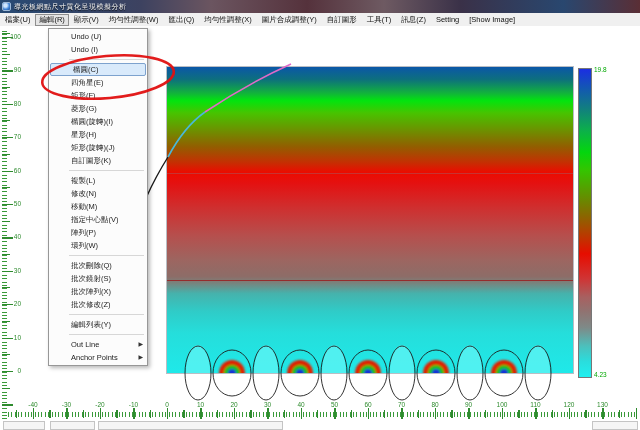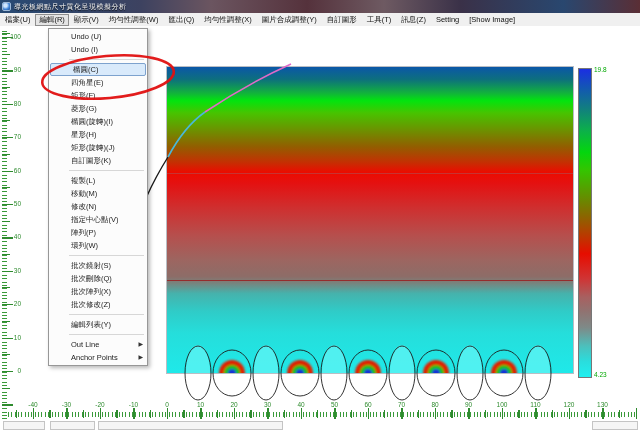--- a/index.html
+++ b/index.html
@@ -214,28 +214,28 @@
   <div class="ditem hl">橢圓(C)</div>
   <div class="ditem">四角星(E)</div>
   <div class="ditem">矩形(F)</div>
   <div class="ditem">菱形(G)</div>
   <div class="ditem">橢圓(旋轉)(I)</div>
   <div class="ditem">星形(H)</div>
   <div class="ditem">矩形(旋轉)(J)</div>
   <div class="ditem">自訂圖形(K)</div>
   <div class="dsep"></div>
   <div class="ditem">複製(L)</div>
+  <div class="ditem">修改(N)</div>
   <div class="ditem">移動(M)</div>
-  <div class="ditem">修改(N)</div>
   <div class="ditem">指定中心點(V)</div>
   <div class="ditem">陣列(P)</div>
   <div class="ditem">環列(W)</div>
   <div class="dsep"></div>
+  <div class="ditem">批次刪除(Q)</div>
   <div class="ditem">批次鏡射(S)</div>
-  <div class="ditem">批次刪除(Q)</div>
   <div class="ditem">批次陣列(X)</div>
   <div class="ditem">批次修改(Z)</div>
   <div class="dsep"></div>
   <div class="ditem">編輯列表(Y)</div>
   <div class="dsep"></div>
   <div class="ditem"><span>Out Line</span><span class="subarrow">▶</span></div>
   <div class="ditem"><span>Anchor Points</span><span class="subarrow">▶</span></div>
 </div>
 
 <svg class="annot" viewBox="0 0 150 52">

